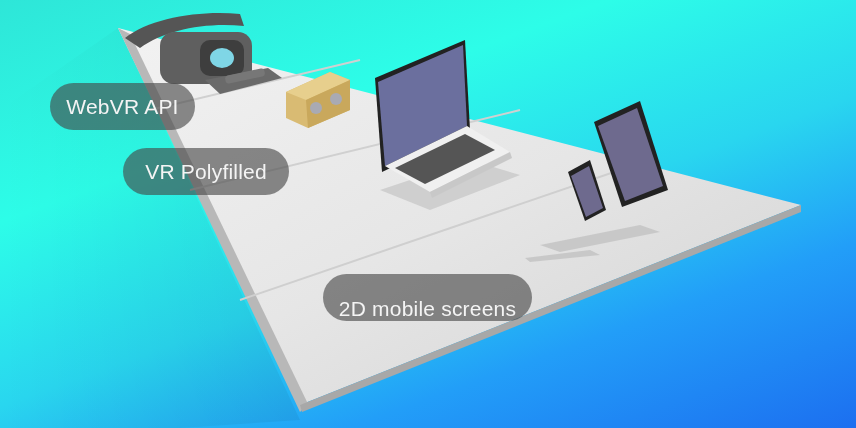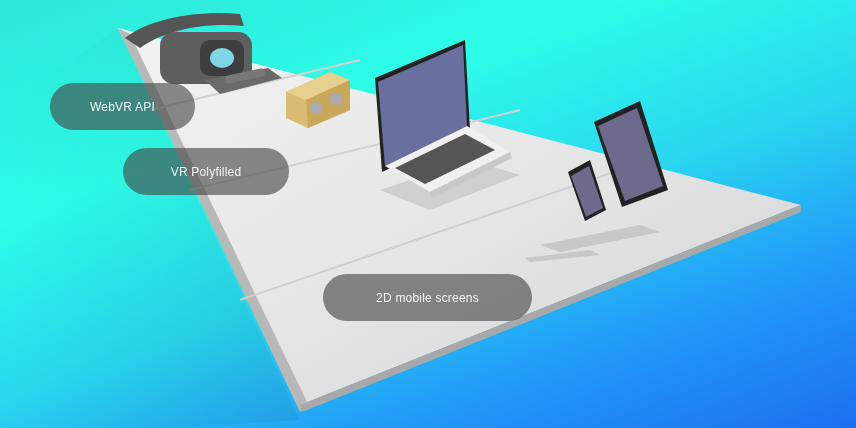--- a/index.html
+++ b/index.html
@@ -5,21 +5,21 @@
     html, body { margin: 0; padding: 0; }
     body { width: 856px; height: 428px; overflow: hidden; font-family: "Liberation Sans", sans-serif; }
     .stage {
       position: relative; width: 856px; height: 428px; overflow: hidden;
       background: linear-gradient(160deg, #2ee6d8 0%, #2dfde8 30%, #29d6ef 55%, #229ef8 75%, #1c6ff0 100%);
     }
     .stage svg.scene { position: absolute; left: 0; top: 0; }
     .pill {
       position: absolute; height: 47px; border-radius: 24px;
       display: flex; align-items: center; justify-content: center;
-      color: #f4f4f4; font-size: 12px; letter-spacing: 0.2px;
+      color: #f4f4f4; font-size: 21px; letter-spacing: 0.2px;
       background: rgba(70, 70, 70, 0.62);
       box-sizing: border-box;
     }
     .pill.audience { background: rgba(18, 70, 140, 0.85); color: #ffffff; }
   </style>
 </head>
 <body>
 
 <div class="stage">
   <svg class="scene" width="856" height="428" viewBox="0 0 856 428">
@@ -88,16 +88,16 @@
       <polygon points="571,176 589,166 603,208 586,217" fill="#6e6a8e"></polygon>
     </g>
   </svg>
 
   <div class="pill" style="left:50px; top:83px; width:145px;">
     <span>WebVR API</span>
   </div>
   <div class="pill" style="left:123px; top:148px; width:166px;">
     <span>VR Polyfilled</span>
   </div>
-  <div class="pill" style="left:323px; top:274px; width:209px;">
+  <div class="pill" style="left:323px; top:274px; width:209px;align-items:flex-end;">
     <span>2D mobile screens</span>
   </div>
 </div>
 
 </body></html>

